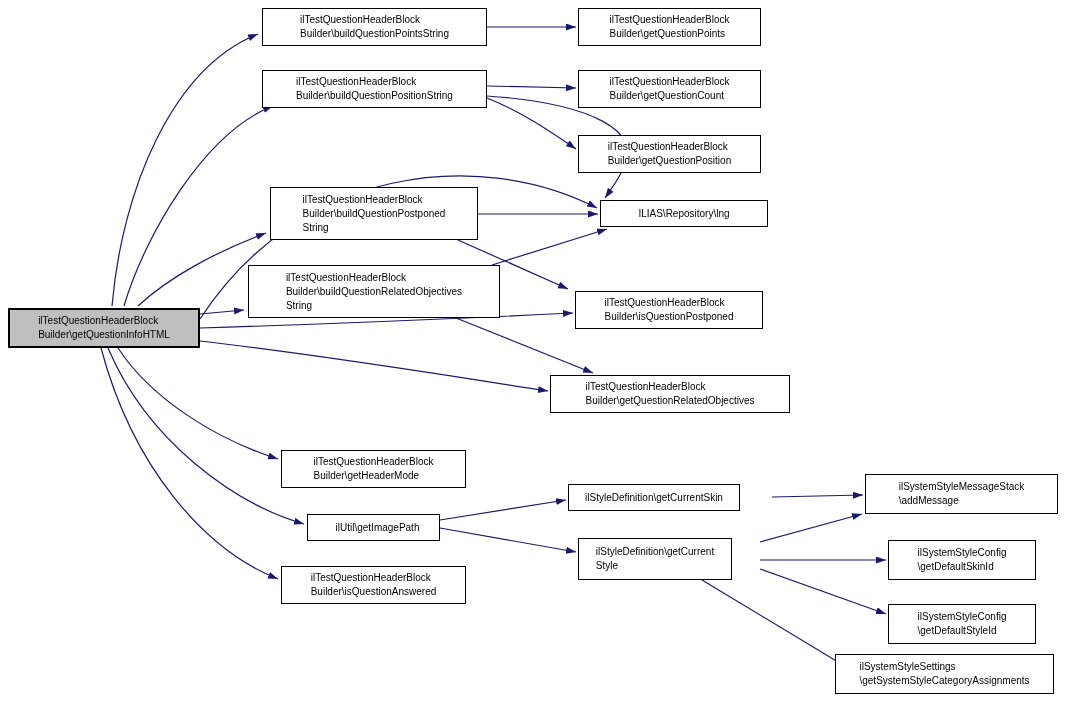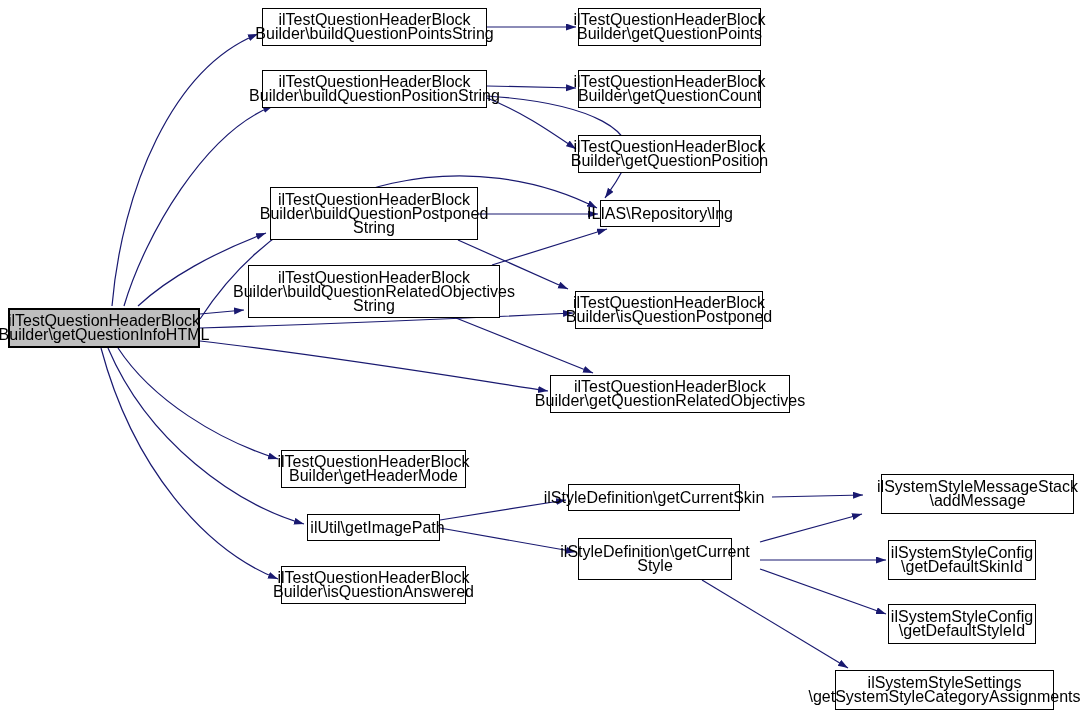--- a/index.html
+++ b/index.html
@@ -15,23 +15,22 @@
     position: absolute;
     left: 0; top: 0;
     width: 1092px; height: 717px;
   }
   .node {
     position: absolute;
     box-sizing: border-box;
     background: #ffffff;
     border: 1px solid #000000;
     color: #000000;
-    font-size: 16px;
+    font-size: 10px;
     line-height: 14px;
-    text-align: center;
     white-space: pre-line;
     display: flex;
     align-items: center;
     justify-content: center;
     padding: 1px 3px;
     cursor: pointer;
   }
   .node.root {
     background: #bfbfbf;
     border: 2px solid #000000;
@@ -104,38 +103,38 @@
 
   <div class="node" style="left:578px; top:8px; width:183px; height:38px;">ilTestQuestionHeaderBlock
 Builder\getQuestionPoints</div>
 
   <div class="node" style="left:578px; top:70px; width:183px; height:38px;">ilTestQuestionHeaderBlock
 Builder\getQuestionCount</div>
 
   <div class="node" style="left:578px; top:135px; width:183px; height:38px;">ilTestQuestionHeaderBlock
 Builder\getQuestionPosition</div>
 
-  <div class="node" style="left:600px; top:200px; width:120px; height:27px;">ILIAS\Repository\lng</div>
+  <div class="node" style="left:600px; top:200px; width:168px; height:27px;">ILIAS\Repository\lng</div>
 
   <div class="node" style="left:575px; top:291px; width:188px; height:38px;">ilTestQuestionHeaderBlock
 Builder\isQuestionPostponed</div>
 
   <div class="node" style="left:550px; top:375px; width:240px; height:38px;">ilTestQuestionHeaderBlock
 Builder\getQuestionRelatedObjectives</div>
 
   <div class="node" style="left:568px; top:484px; width:172px; height:27px;">ilStyleDefinition\getCurrentSkin</div>
 
   <div class="node" style="left:578px; top:538px; width:154px; height:42px;">ilStyleDefinition\getCurrent
 Style</div>
 
-  <div class="node" style="left:865px; top:474px; width:193px; height:40px;margin-left:16px;">ilSystemStyleMessageStack
+  <div class="node" style="left:865px; top:474px; width:193px; height:40px;">ilSystemStyleMessageStack
 \addMessage</div>
 
   <div class="node" style="left:888px; top:540px; width:148px; height:40px;">ilSystemStyleConfig
 \getDefaultSkinId</div>
 
   <div class="node" style="left:888px; top:604px; width:148px; height:40px;">ilSystemStyleConfig
 \getDefaultStyleId</div>
 
-  <div class="node" style="left:835px; top:670px; width:219px; height:40px;">ilSystemStyleSettings
+  <div class="node" style="left:835px; top:654px; width:219px; height:40px;">ilSystemStyleSettings
 \getSystemStyleCategoryAssignments</div>
 
 </div>
 
 </body></html>

